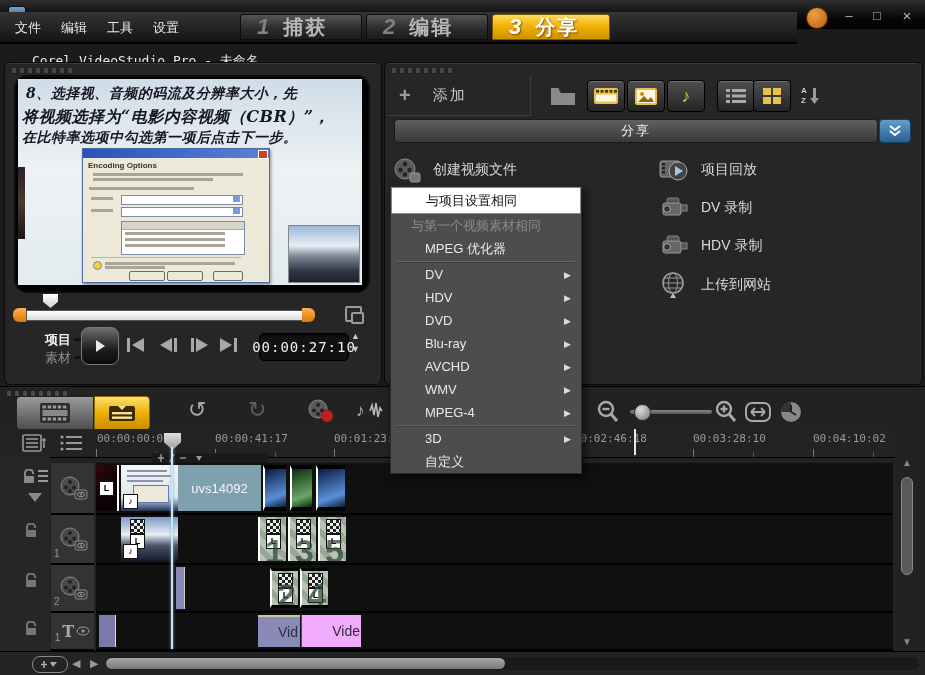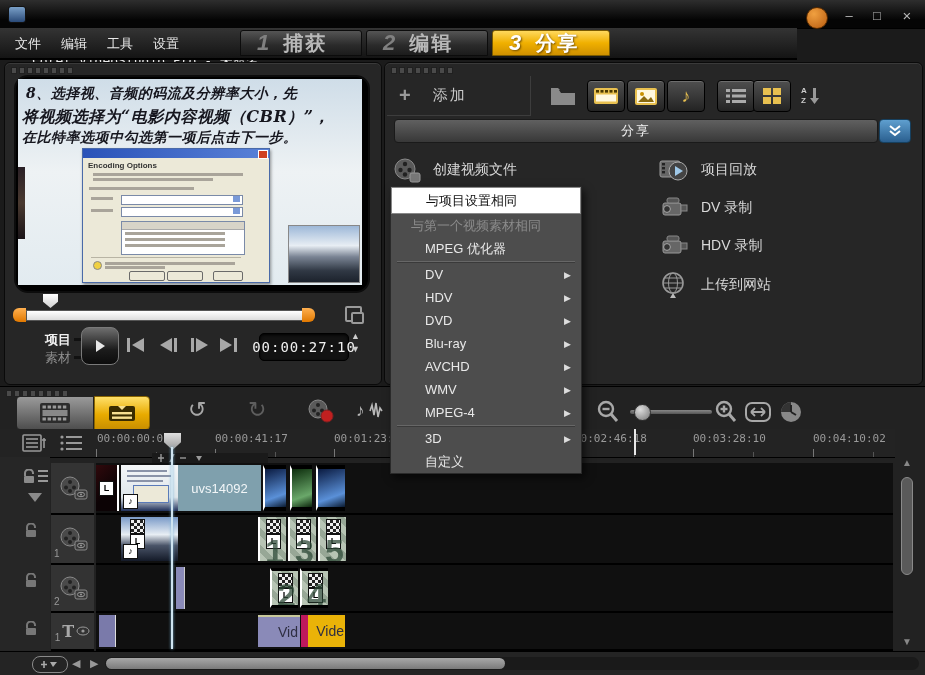--- a/index.html
+++ b/index.html
@@ -52,21 +52,21 @@
 
   <div class="abs" style="left:0;top:0;width:925px;height:28px;background:linear-gradient(#2e2e2e,#050505 70%);border-bottom:1px solid #000;">
     <span class="abs" style="left:8px;top:6px;width:16px;height:15px;background:linear-gradient(#7aa0c8,#2a4a78);border-radius:3px;border:1px solid #111;"></span>
     <span class="abs txt mono" style="left:32px;top:6px;font-size:13px;color:#e8e8e8;margin-top:46px;">Corel VideoStudio Pro - 未命名</span>
     <span class="abs" style="left:806px;top:7px;width:20px;height:20px;border-radius:50%;background:radial-gradient(circle at 35% 30%,#f0a040,#b85c10);border:1px solid #5a2c00;"></span>
     <span class="abs winbtn" style="left:836px;top:6px;">–</span>
     <span class="abs winbtn" style="left:864px;top:6px;">□</span>
     <span class="abs winbtn" style="left:894px;top:6px;font-size:15px;">×</span>
   </div>
 
-  <div class="abs" style="left:0;top:28px;width:797px;height:30px;background:linear-gradient(#343434,#141414);border-bottom:2px solid #000;">
+  <div class="abs" style="left:0;top:12px;width:797px;height:30px;background:linear-gradient(#343434,#141414);border-bottom:2px solid #000;">
     <span class="abs txt" style="left:15px;top:7px;font-size:13px;color:#e8e8e8;">文件</span>
     <span class="abs txt" style="left:61px;top:7px;font-size:13px;color:#e8e8e8;">编辑</span>
     <span class="abs txt" style="left:107px;top:7px;font-size:13px;color:#e8e8e8;">工具</span>
     <span class="abs txt" style="left:153px;top:7px;font-size:13px;color:#e8e8e8;">设置</span>
 
     <div class="abs tab" style="left:240px;top:2px;width:122px;height:26px;">
       <span class="num">1</span>
       <span class="lbl">捕获</span>
     </div>
     <div class="abs tab" style="left:366px;top:2px;width:122px;height:26px;">
@@ -584,21 +584,21 @@
     <div class="clip hatch" style="left:300px;top:181px;width:28px;height:40px;border-top:3px solid #000;border-bottom:3px solid #000;">
       <span class="badge ck" style="left:6px;top:2px;"></span>
       <span class="badge" style="left:6px;top:17px;">L</span>
       <span class="digit">4</span>
     </div>
 
     <div class="clip" style="left:99px;top:228px;width:17px;height:32px;background:#7a7aaa;border-right:1px solid #ddd;"></div>
     <div class="clip" style="left:258px;top:228px;width:42px;height:32px;background:#8a8ab8;border-top:2px solid #c8c89a;display:flex;align-items:center;justify-content:flex-end;">
       <span style="color:#2e2e42;font-size:14px;margin-right:2px;">Vid</span>
     </div>
-    <div class="clip" style="left:301px;top:228px;width:44px;height:32px;background:#eab308;border-left:7px solid #be185d;display:flex;align-items:center;justify-content:flex-end;">
+    <div class="clip" style="left:301px;top:228px;width:60px;height:32px;background:#f0abfc;border-left:1px solid #be185d;display:flex;align-items:center;justify-content:flex-end;">
       <span style="color:#2e2e42;font-size:14px;margin-right:1px;">Vide</span>
     </div>
 
     <div class="abs" style="left:171px;top:60px;width:2px;height:202px;background:#cfe4f0;box-shadow:0 0 3px #7fb8d8;z-index:5;"></div>
 
     <div class="abs" style="left:896px;top:70px;width:22px;height:194px;">
       <span class="abs txt" style="left:6px;top:0;font-size:10px;color:#888;">▲</span>
       <span class="abs" style="left:5px;top:20px;width:10px;height:96px;border-radius:6px;background:#5a5a5a;border:1px solid #8a8a8a;"></span>
       <span class="abs txt" style="left:6px;bottom:4px;font-size:10px;color:#888;">▼</span>
     </div>

